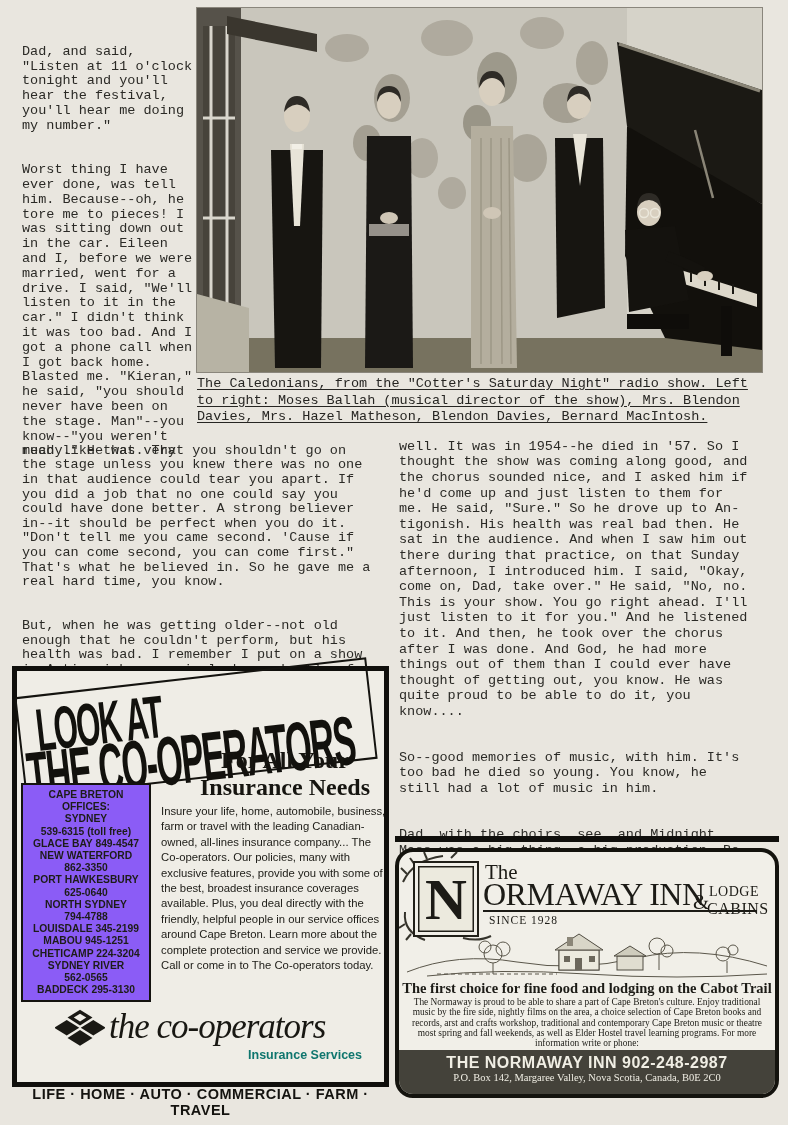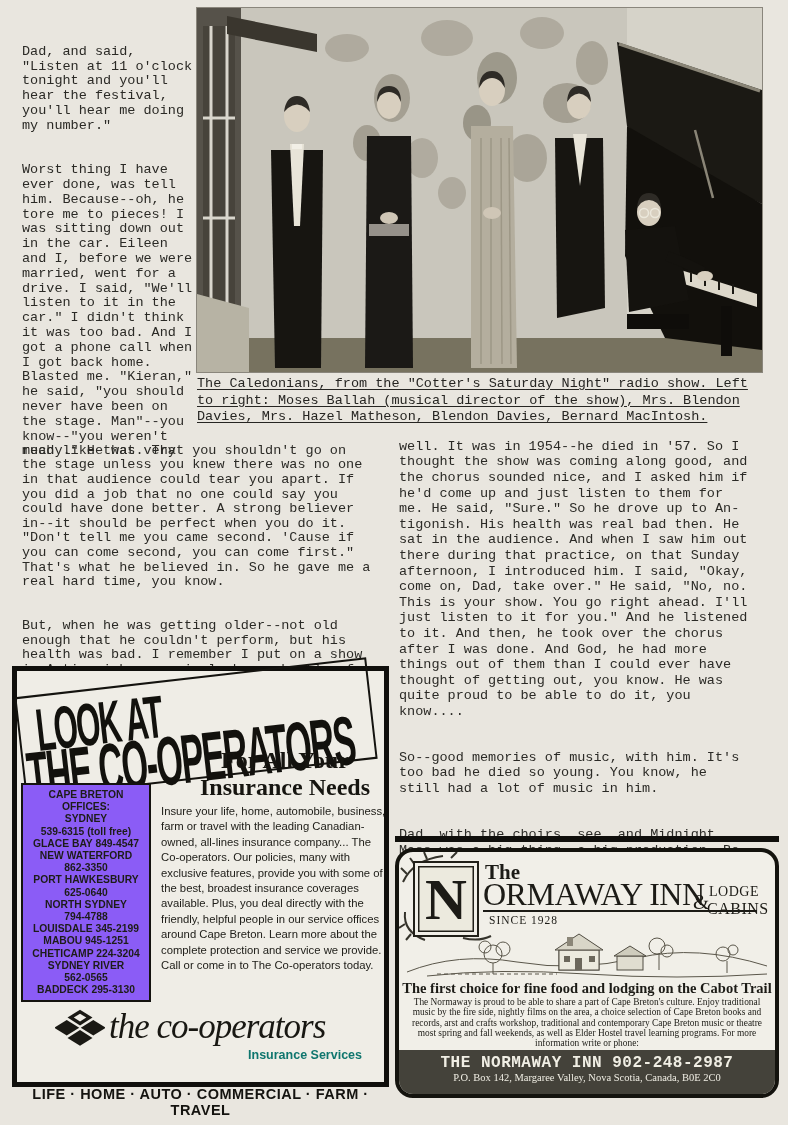--- a/index.html
+++ b/index.html
@@ -36,32 +36,32 @@
   .coop-footer{position:absolute;left:0;top:415px;width:100%;text-align:center;font-weight:bold;
         font-size:14.5px;letter-spacing:.5px;color:#14130f;}
   
   .nw-rule{position:absolute;left:395px;top:836px;width:384px;height:6px;background:#100f0c;}
   .nw{position:absolute;left:395px;top:848px;width:384px;height:250px;border:4px solid #14130e;border-radius:18px;
         background:#f1efe8;box-sizing:border-box;overflow:hidden;}
   .nw-inner{position:relative;width:100%;height:100%;font-family:"Liberation Serif",serif;color:#1c1b16;}
   .nw-nbox{position:absolute;left:14px;top:9px;width:62px;height:72px;border:2px solid #201f18;
         box-shadow:inset 0 0 0 3px #f1efe8, inset 0 0 0 4.5px #201f18;display:flex;align-items:center;justify-content:center;
         font-size:58px;font-weight:bold;background:#eceade;}
-  .nw-the{position:absolute;left:86px;top:8px;font-size:21px;font-weight:bold;}
+  .nw-the{position:absolute;left:86px;top:8px;font-size:21px;font-weight:normal;}
   .nw-name{position:absolute;left:84px;top:24px;font-size:32px;letter-spacing:-.5px;white-space:nowrap;}
   .nw-amp{position:absolute;left:294px;top:38px;font-size:21px;}
   .nw-lodge{position:absolute;left:310px;top:32px;font-size:14px;letter-spacing:.5px;}
   .nw-cabins{position:absolute;left:308px;top:48px;font-size:16px;letter-spacing:.5px;}
   .nw-underline{position:absolute;left:84px;top:58px;width:274px;height:2px;background:#1c1b16;}
   .nw-since{position:absolute;left:90px;top:62px;font-size:11.5px;letter-spacing:1px;}
   .nw-illust{position:absolute;left:8px;top:76px;width:360px;height:51px;}
   .nw-tagline{position:absolute;left:0;top:128px;width:100%;text-align:center;font-weight:bold;font-size:14.5px;}
   .nw-body{position:absolute;left:10px;top:145px;width:356px;text-align:center;font-size:9.4px;line-height:10.3px;}
   .nw-band{position:absolute;left:0;bottom:0;width:100%;height:44px;background:#44423a;color:#f0eee4;text-align:center;}
-  .nw-band-1{padding-top:4px;font-weight:bold;font-size:16px;letter-spacing:.5px;font-family:Liberation Mono, monospace;}
+  .nw-band-1{padding-top:4px;font-weight:bold;font-size:16px;letter-spacing:.5px;font-family:Liberation Sans, sans-serif;}
   .nw-band-2{font-size:10.5px;font-family:"Liberation Serif",serif;}
   .abs{position:absolute;}
 </style>
 </head>
 <body>
 
 <div class="page">
 
   <div class="mono abs" style="left:22px;top:30px;width:180px;">
     <p>Dad, and said,

